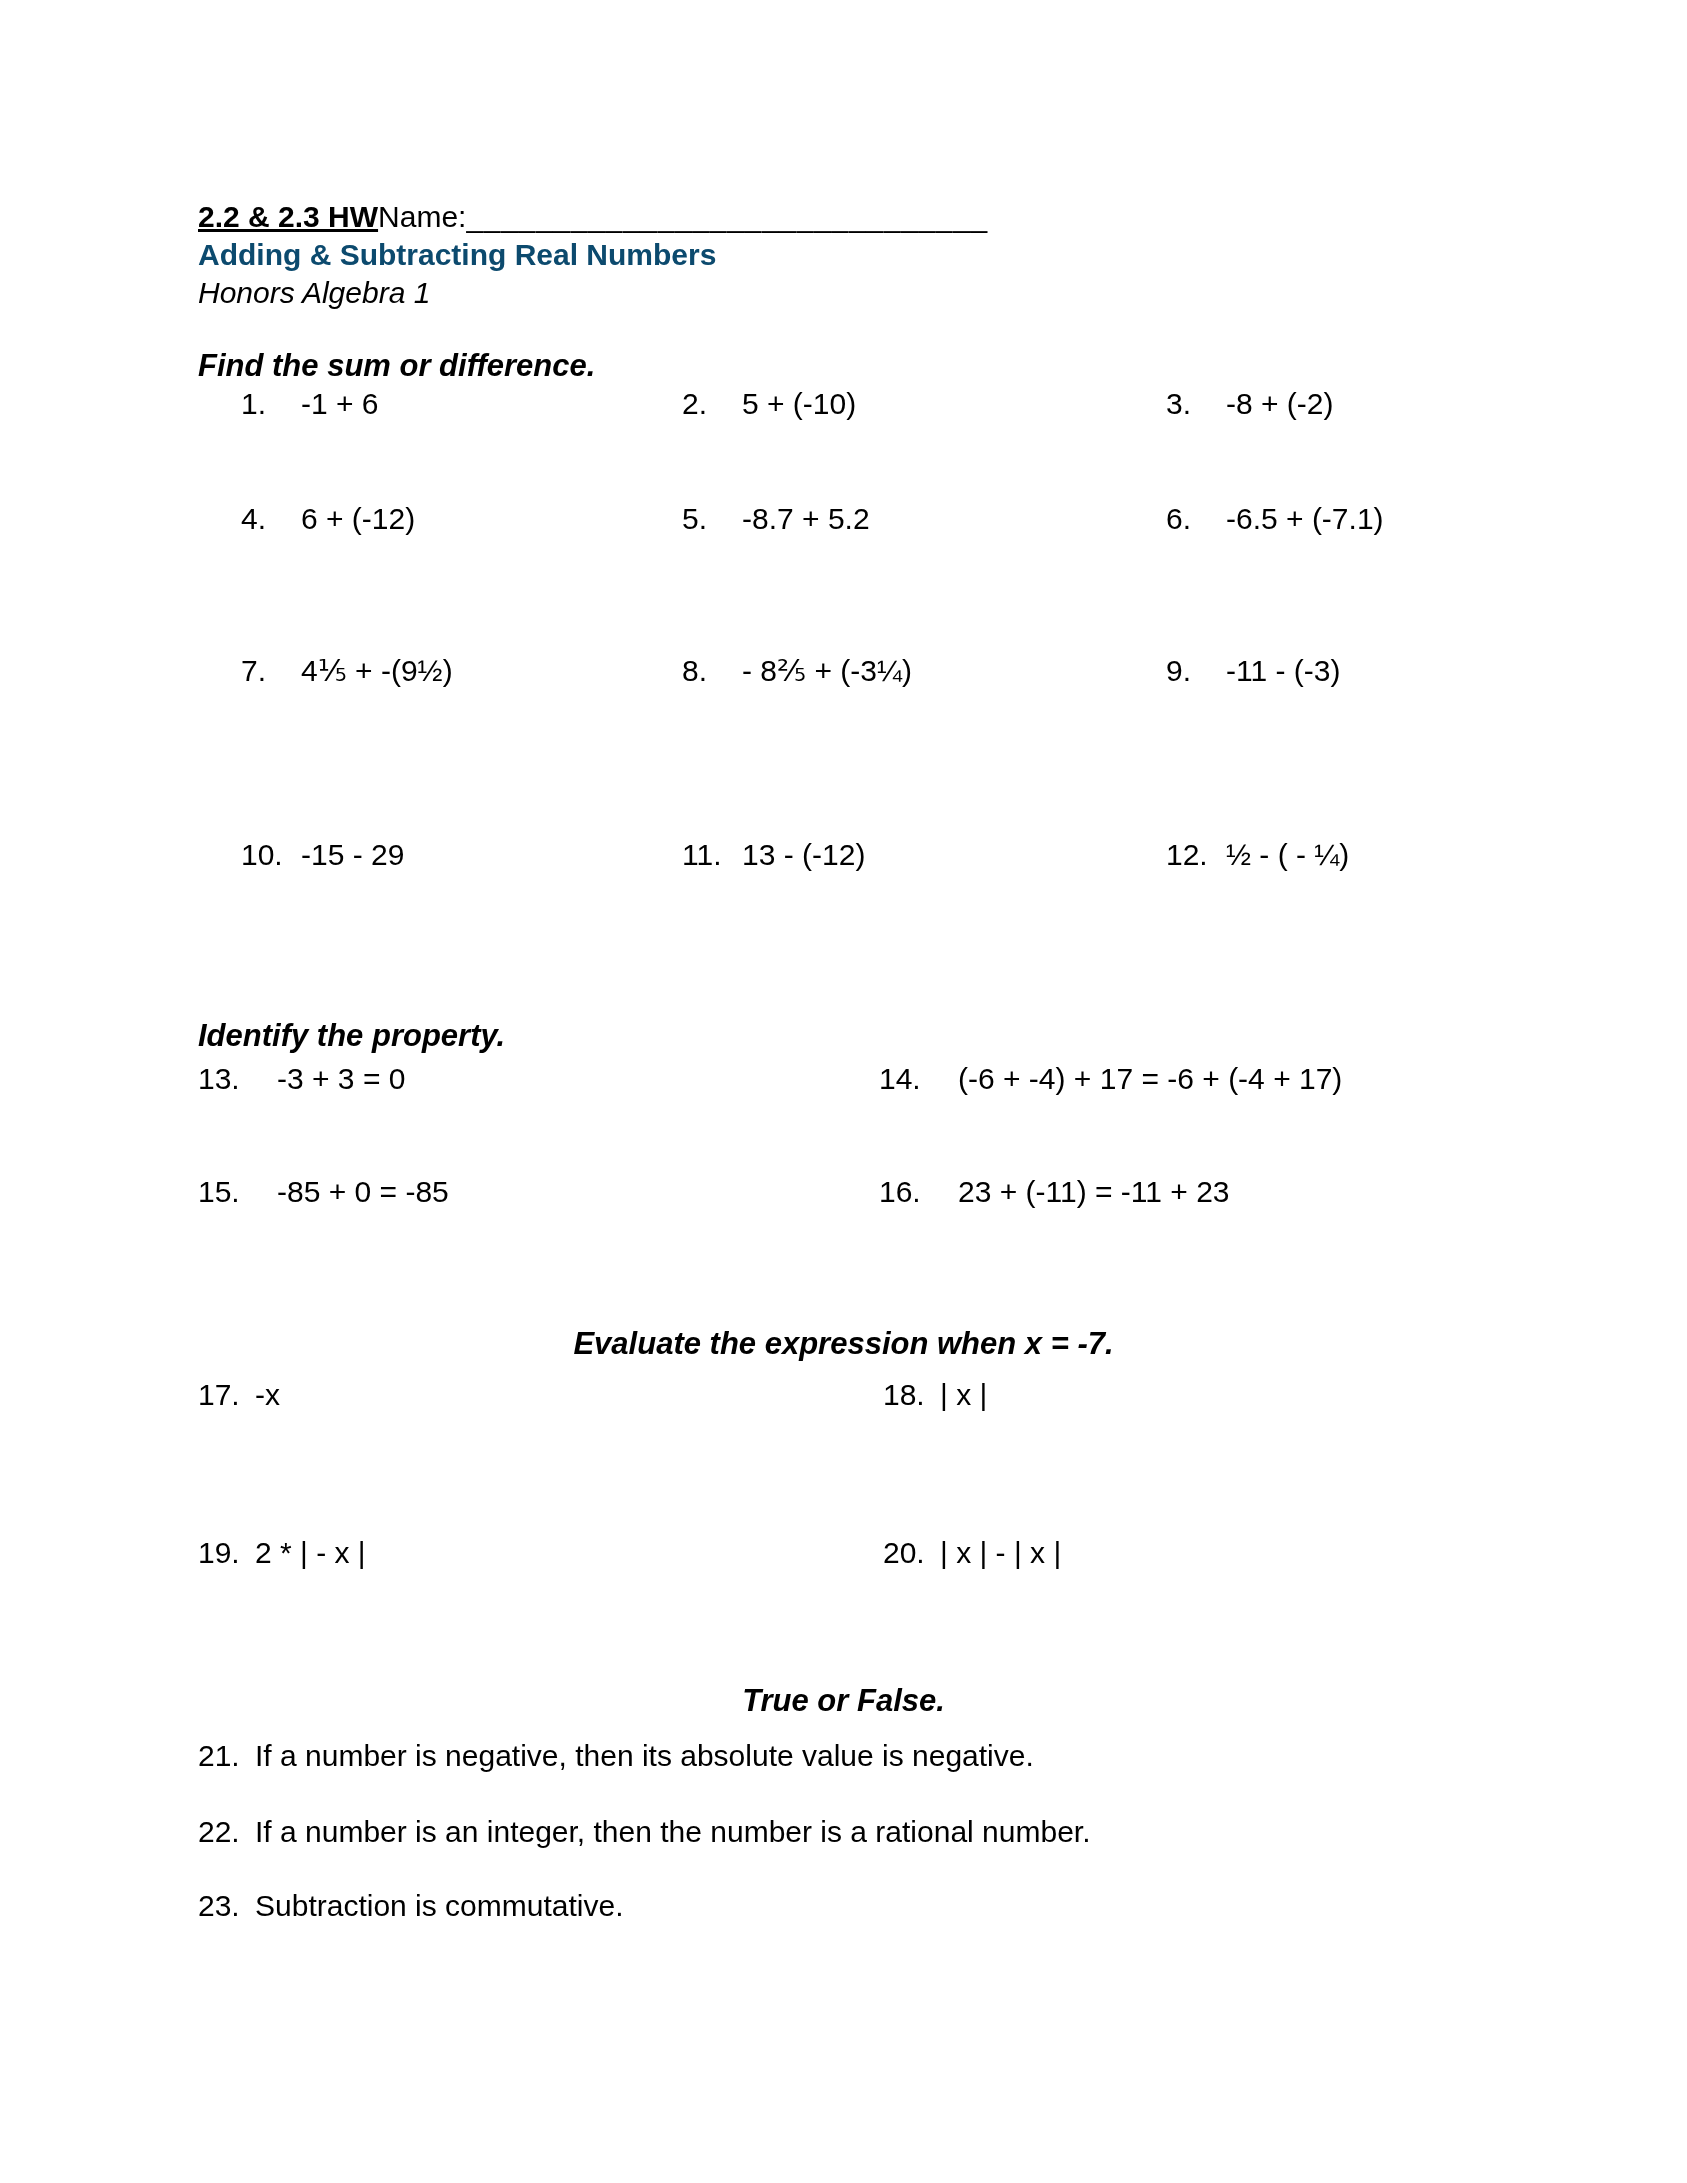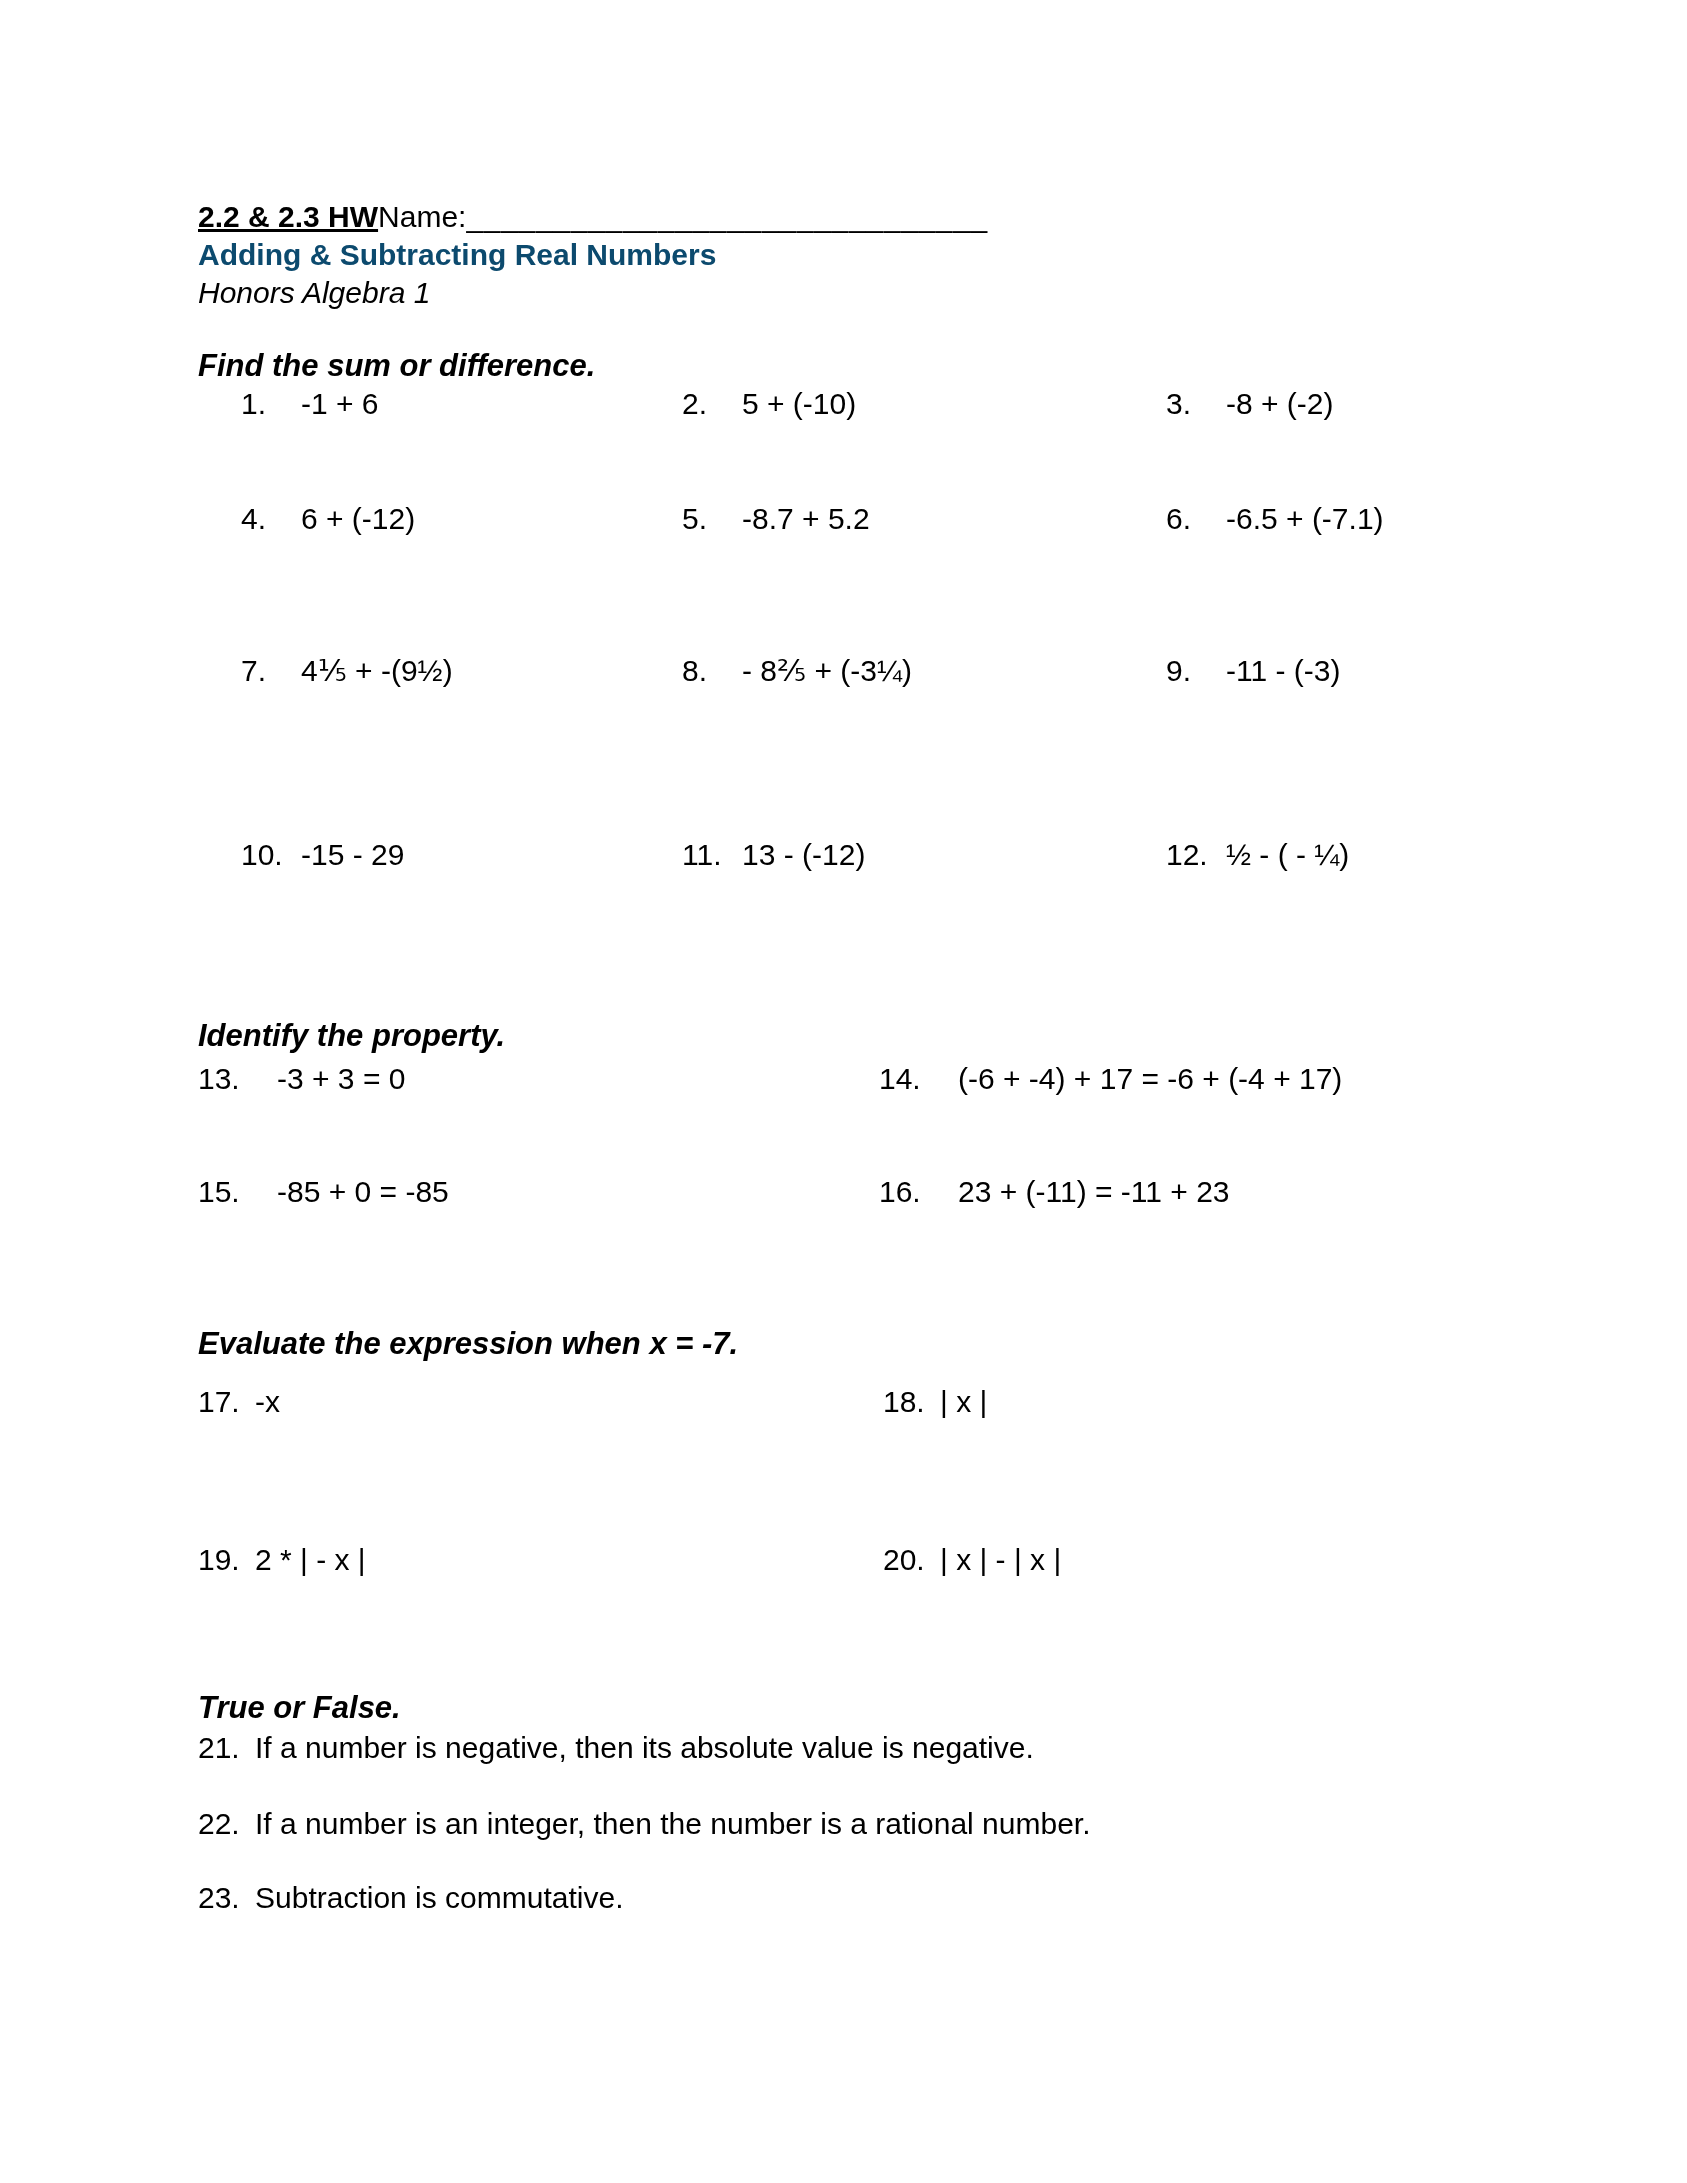--- a/index.html
+++ b/index.html
@@ -72,24 +72,24 @@
   .expr, .tf-text { white-space: nowrap; }
 
   
   .mb-sec1-r1 { margin-bottom: 77px; }
   .mb-sec1-r2 { margin-bottom: 114px; }
   .mb-sec1-r3 { margin-bottom: 146px; }
   .mb-sec1-r4 { margin-bottom: 143px; }
   .mb-sec2-h  { margin-bottom: 5.3px; }
   .mb-sec2-r1 { margin-bottom: 75px; }
   .mb-sec2-r2 { margin-bottom: 114px; }
-  .mb-sec3-h  { margin-bottom: 20px; }
+  .mb-sec3-h  { margin-bottom: 13px; text-align: center; }
   .mb-sec3-r1 { margin-bottom: 120px; }
   .mb-sec3-r2 { margin-bottom: 110px; }
-  .mb-sec4-h  { margin-bottom: 2px; }
+  .mb-sec4-h  { margin-bottom: 17px; text-align: center; }
   .mb-tf-1    { margin-bottom: 38px; }
   .mb-tf-2    { margin-bottom: 36px; }
 </style>
 </head>
 <body>
 
 <div class="page">
 
   <div class="header-row">
     <div class="hw-title">2.2 &amp; 2.3 HW</div>

